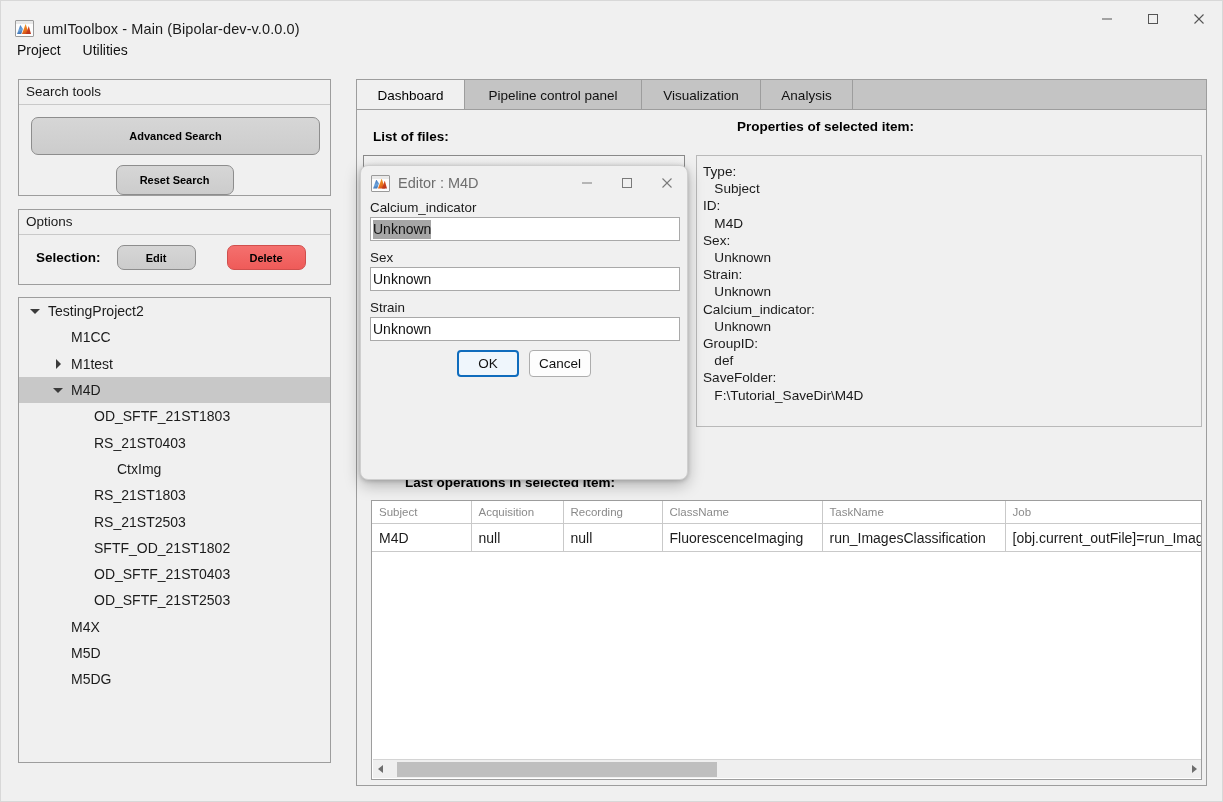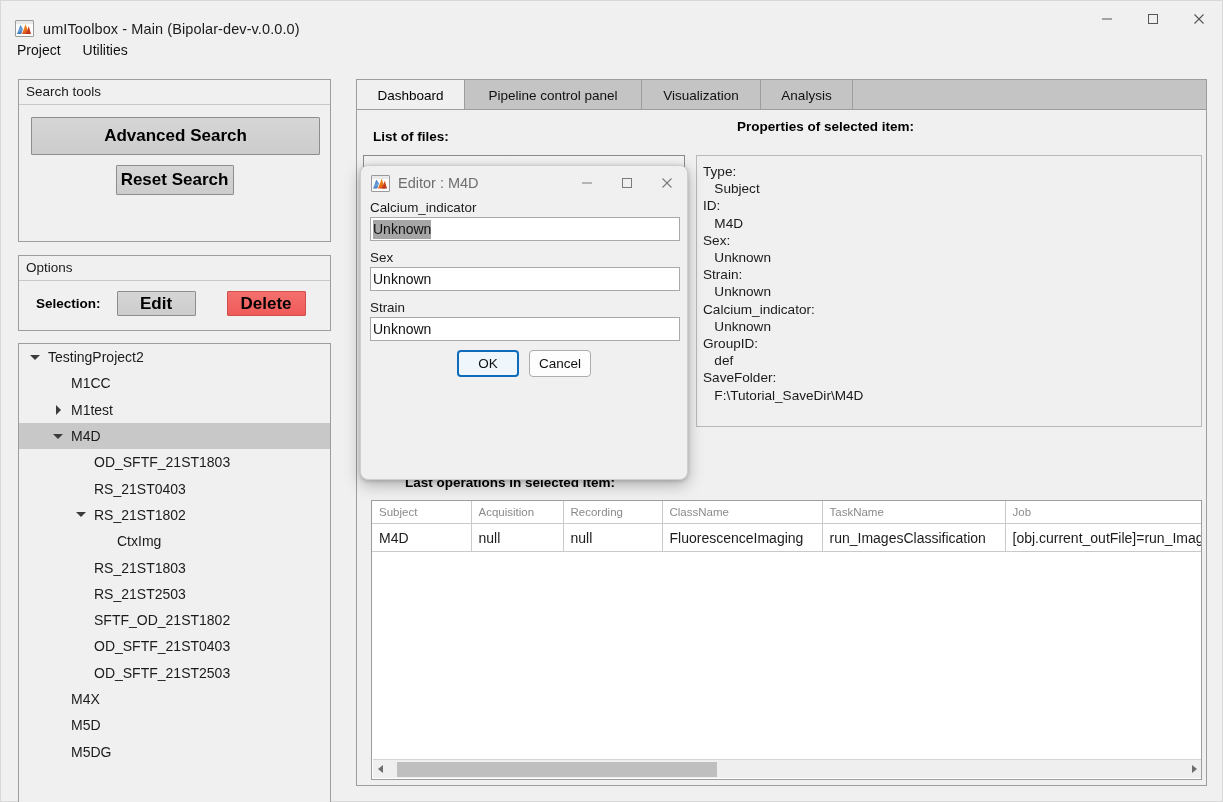--- a/index.html
+++ b/index.html
@@ -54,27 +54,27 @@
 
   
   #left-col{position:absolute;left:17px;top:78px;width:313px;}
   .panel{
     border:1px solid #9d9d9d;background:#f0f0f0;box-sizing:border-box;position:relative;
   }
   .panel-title{
     font-size:13.5px;color:#1a1a1a;padding:4px 7px 5px 7px;
     border-bottom:1px solid #c9c9c9;
   }
-  #search-panel{height:163px;}
+  #search-panel{height:117px;}
   #search-body{padding:12px 12px 0 12px;}
   .btn{
     font-family:"Liberation Sans", sans-serif;
-    font-size:17px;font-weight:bold;color:#000;
+    font-size:11px;font-weight:bold;color:#000;
     background:linear-gradient(180deg,#d6d6d6 0%,#cccccc 100%);
-    border:1px solid #8d8d8d;border-radius:1px;
+    border:1px solid #8d8d8d;border-radius:7px;
     display:flex;align-items:center;justify-content:center;
     box-sizing:border-box;cursor:default;
   }
   #adv-search-btn{width:289px;height:38px;margin:0 auto;}
   #reset-search-btn{width:118px;height:30px;margin:10px auto 0 auto;}
   #options-panel{margin-top:13px;height:76px;}
   #options-body{display:flex;align-items:center;padding:10px 0 0 17px;}
   #selection-label{font-size:13.5px;font-weight:bold;color:#000;}
   #edit-btn{width:79px;height:25px;margin-left:16px;}
   #delete-btn{width:79px;height:25px;margin-left:31px;
@@ -255,26 +255,20 @@
             </span>
             <span style="margin-left: 6px;">M4D</span>
           </div>
           <div class="tree-row">
             <span class="tw" style="margin-left: 55px;"></span>
             <span style="margin-left: 6px;">OD_SFTF_21ST1803</span>
           </div>
           <div class="tree-row">
             <span class="tw" style="margin-left: 55px;"></span>
             <span style="margin-left: 6px;">RS_21ST0403</span>
-          </div>
-          <div class="tree-row">
-            <span class="tw" style="margin-left: 55px;">
-              <span class="down"></span>
-            </span>
-            <span style="margin-left: 6px;">RS_21ST1802</span>
           </div>
           <div class="tree-row">
             <span class="tw" style="margin-left: 78px;"></span>
             <span style="margin-left: 6px;">CtxImg</span>
           </div>
           <div class="tree-row">
             <span class="tw" style="margin-left: 55px;"></span>
             <span style="margin-left: 6px;">RS_21ST1803</span>
           </div>
           <div class="tree-row">

